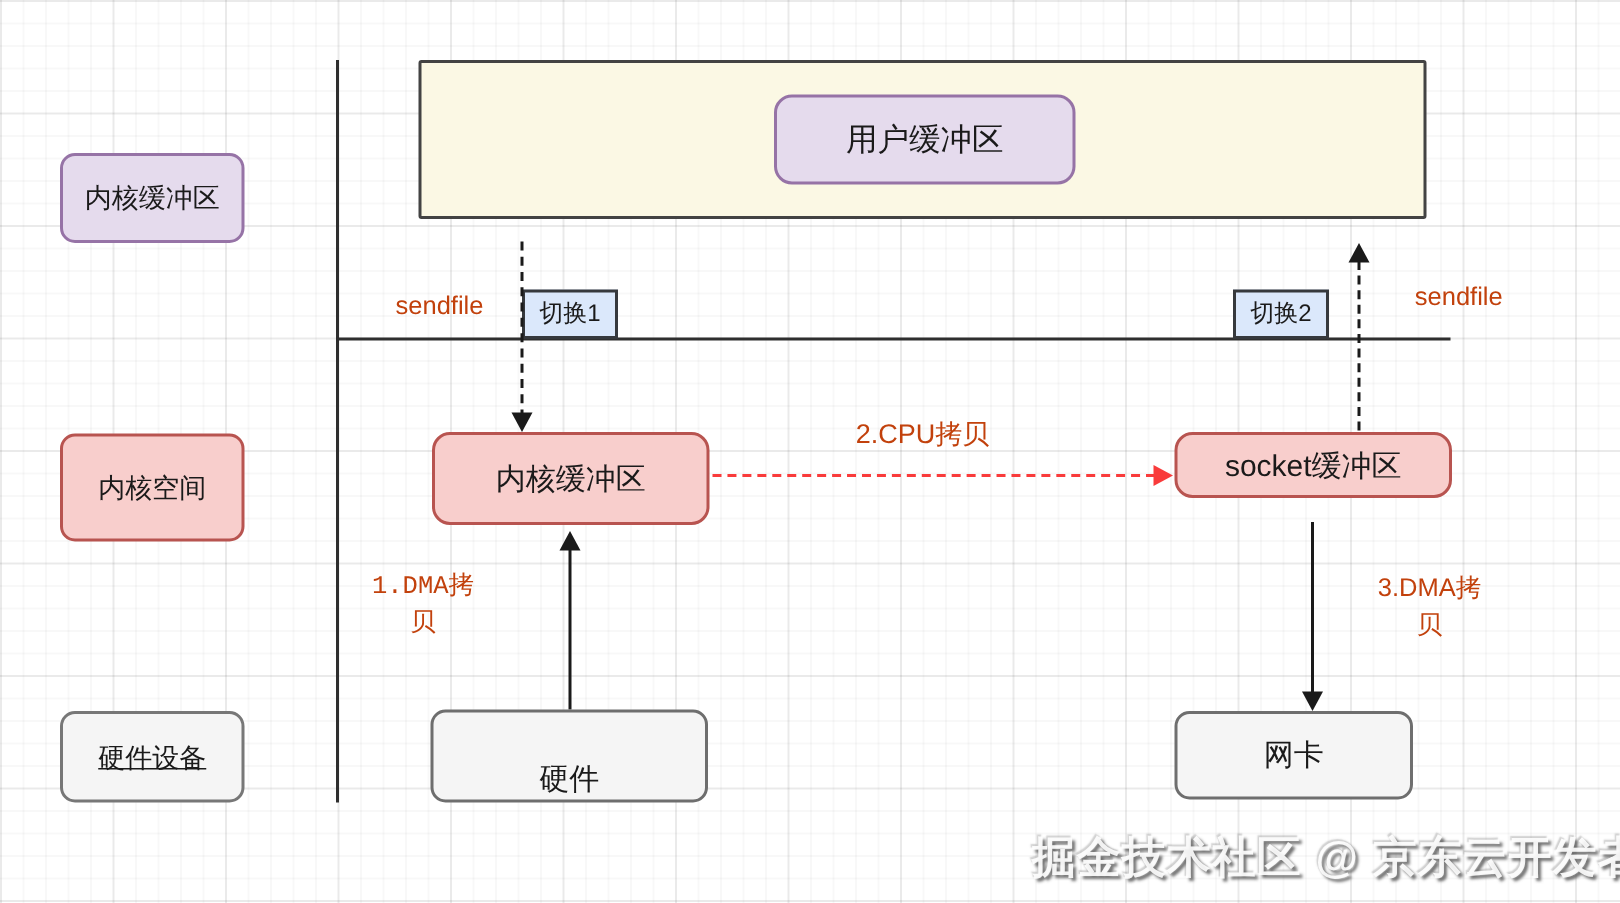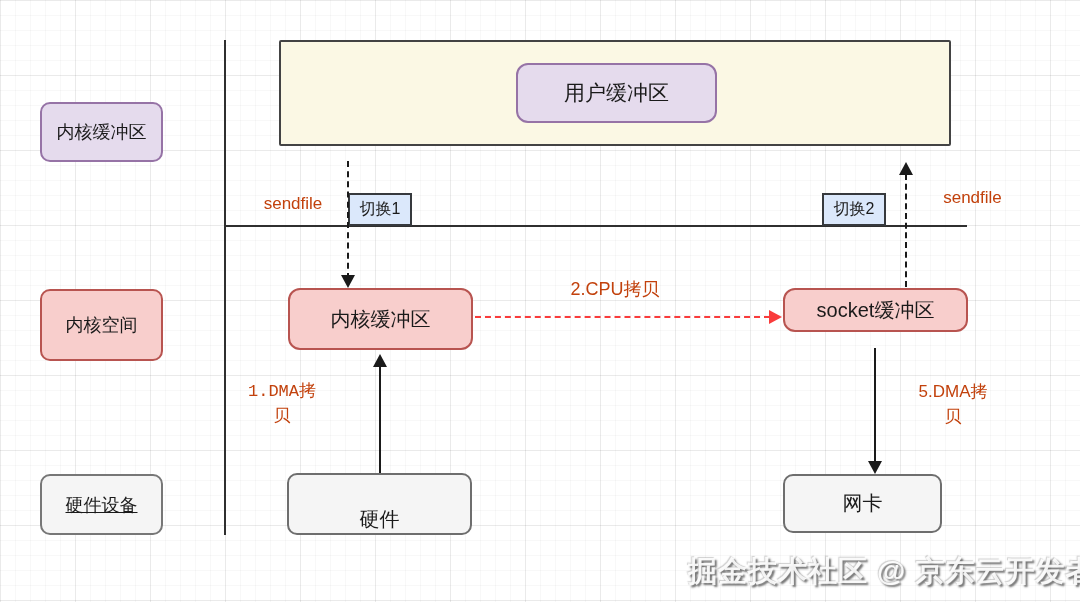--- a/index.html
+++ b/index.html
@@ -101,21 +101,21 @@
 </div>
 
 <div class="abs free-label" style="left:540px;top:276px;width:150px;font-size:18px;">2.CPU拷贝</div>
 <div class="abs dash-h-red" style="left:475px;top:316px;width:295px;"></div>
 <div class="abs arrow-right-red" style="left:769px;top:310px;"></div>
 
 <div class="abs free-label" style="left:240px;top:380px;width:84px;font-family:Liberation Mono, monospace;">1.DMA拷贝</div>
 <div class="abs solid-v" style="left:379px;top:362px;height:111px;"></div>
 <div class="abs arrow-up" style="left:373px;top:354px;"></div>
 
-<div class="abs free-label" style="left:911px;top:380px;width:84px;">5.DMA拷贝</div>
+<div class="abs free-label" style="left:911px;top:380px;width:84px;">3.DMA拷贝</div>
 <div class="abs solid-v" style="left:874px;top:348px;height:115px;"></div>
 <div class="abs arrow-down" style="left:868px;top:461px;"></div>
 
 <div class="abs node box-gray" style="left:287px;top:473px;width:185px;height:62px;align-items:flex-end;">
   <span>硬件</span>
 </div>
 <div class="abs node box-gray" style="left:783px;top:474px;width:159px;height:59px;">
   <span>网卡</span>
 </div>
 

